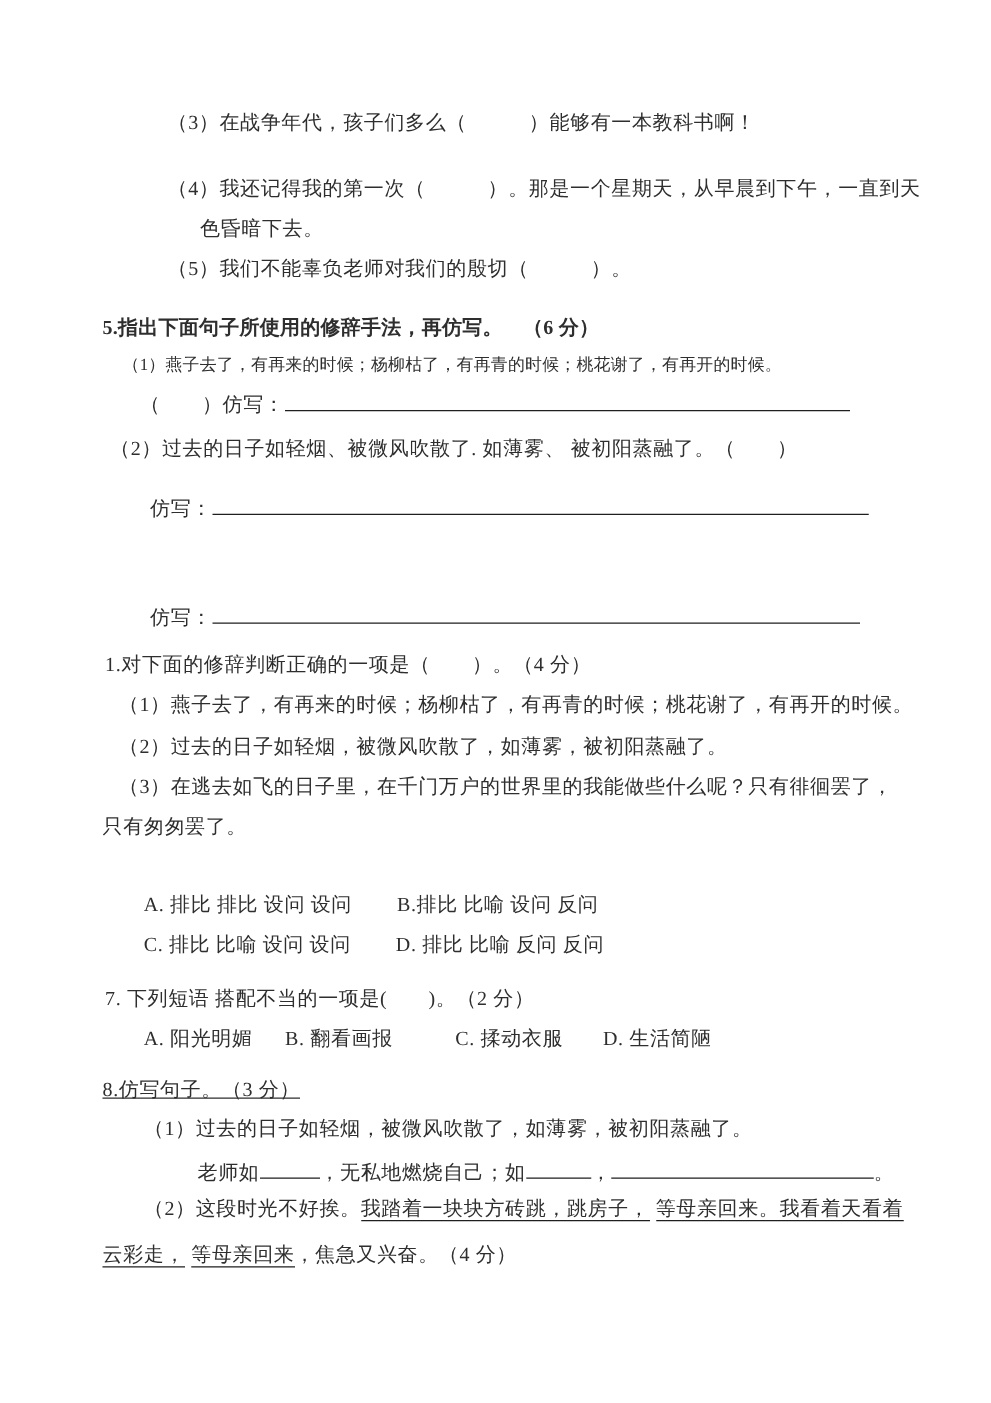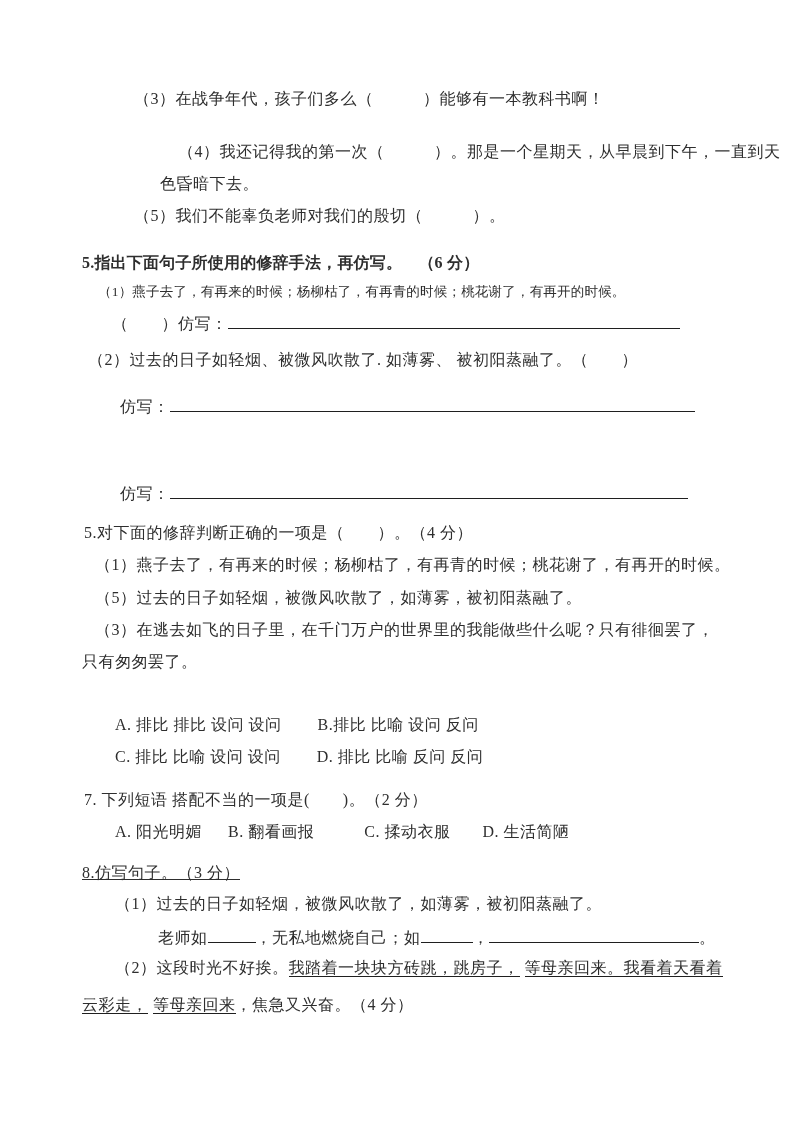--- a/index.html
+++ b/index.html
@@ -40,40 +40,40 @@
   .q7gap1 { margin-left: 26px; }
   .q7gap2 { margin-left: 50px; }
   .q7gap3 { margin-left: 32px; }
 </style>
 </head>
 <body>
 
 <div class="page">
 
   <div class="line" style="top:88px; left:134px;">（3）在战争年代，孩子们多么（　　　）能够有一本教科书啊！</div>
-  <div class="line" style="top:141px; left:134px;margin-left:44px;">（4）我还记得我的第一次（　　　）。那是一个星期天，从早晨到下午，一直到天</div>
+  <div class="line" style="top:141px; left:134px;">（4）我还记得我的第一次（　　　）。那是一个星期天，从早晨到下午，一直到天</div>
   <div class="line" style="top:173px; left:160px;">色昏暗下去。</div>
   <div class="line" style="top:205px; left:134px;">（5）我们不能辜负老师对我们的殷切（　　　）。</div>
 
   <div class="line bold" style="top:252px; left:82px;">5.指出下面句子所使用的修辞手法，再仿写。　（6 分）</div>
   <div class="line small" style="top:281px; left:98px;">（1）燕子去了，有再来的时候；杨柳枯了，有再青的时候；桃花谢了，有再开的时候。</div>
   <div class="line" style="top:311px; left:112px;">
     <span>（　　）仿写：</span><span class="blank" style="width:452px;"></span>
   </div>
   <div class="line" style="top:349px; left:88px;">（2）过去的日子如轻烟、被微风吹散了. 如薄雾、 被初阳蒸融了。（　　）</div>
   <div class="line" style="top:394px; left:120px;">
     <span>仿写：</span><span class="blank" style="width:525px;"></span>
   </div>
   <div class="line" style="top:481px; left:120px;">
     <span>仿写：</span><span class="blank" style="width:518px;"></span>
   </div>
 
-  <div class="line" style="top:522px; left:84px;">5.对下面的修辞判断正确的一项是（　　）。（4 分）</div>
+  <div class="line" style="top:522px; left:84px;">1.对下面的修辞判断正确的一项是（　　）。（4 分）</div>
   <div class="line" style="top:554px; left:95px;">（1）燕子去了，有再来的时候；杨柳枯了，有再青的时候；桃花谢了，有再开的时候。</div>
-  <div class="line" style="top:587px; left:95px;">（5）过去的日子如轻烟，被微风吹散了，如薄雾，被初阳蒸融了。</div>
+  <div class="line" style="top:587px; left:95px;">（2）过去的日子如轻烟，被微风吹散了，如薄雾，被初阳蒸融了。</div>
   <div class="line" style="top:619px; left:95px;">（3）在逃去如飞的日子里，在千门万户的世界里的我能做些什么呢？只有徘徊罢了，</div>
   <div class="line" style="top:651px; left:82px;">只有匆匆罢了。</div>
   <div class="line" style="top:714px; left:115px;">
     <span>A. 排比 排比 设问 设问</span><span class="optgap-b">B.排比 比喻 设问 反问</span>
   </div>
   <div class="line" style="top:746px; left:115px;">
     <span>C. 排比 比喻 设问 设问</span><span class="optgap-b">D. 排比 比喻 反问 反问</span>
   </div>
 
   <div class="line" style="top:789px; left:84px;">7. 下列短语 搭配不当的一项是(　　)。（2 分）</div>

